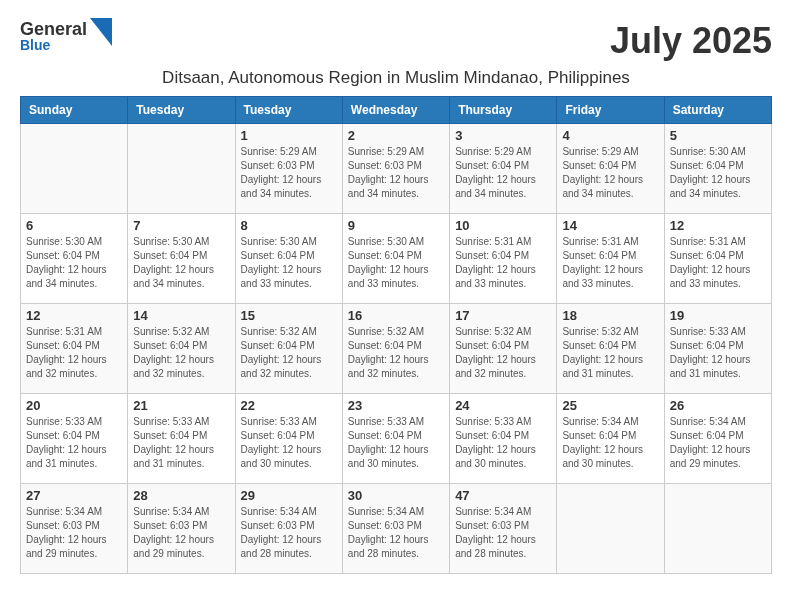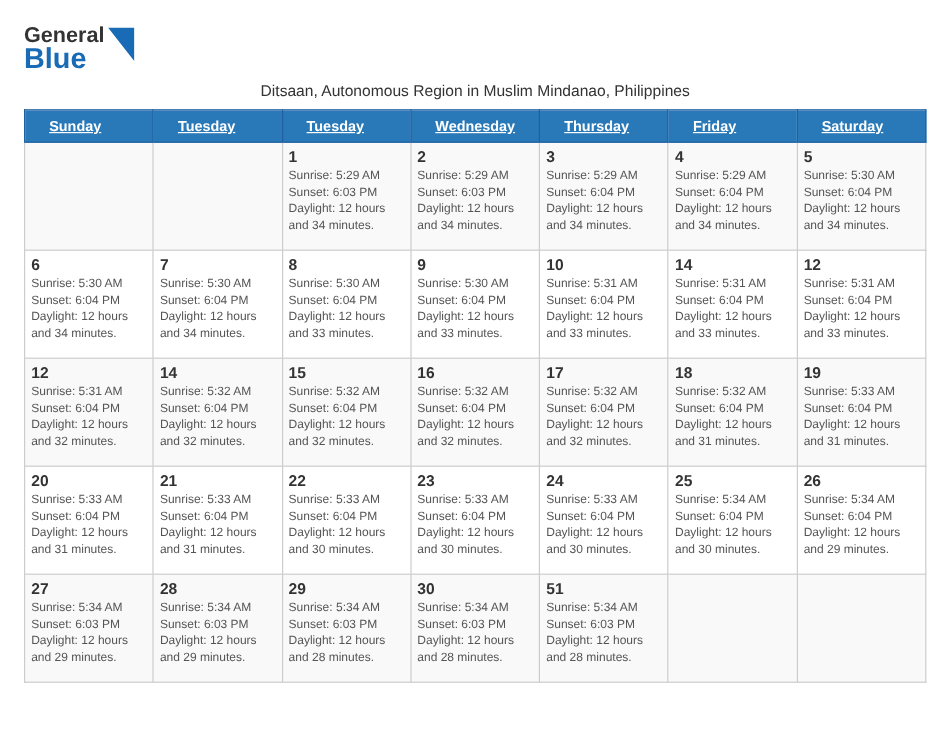--- a/index.html
+++ b/index.html
@@ -21,52 +21,51 @@
       flex-direction: column;
       align-items: flex-start;
     }
     .logo-general {
       font-size: 18px;
       font-weight: bold;
       color: #333;
       line-height: 1;
     }
     .logo-blue {
-      font-size: 24px;
+      font-size: 14px;
       font-weight: bold;
       color: #1a6bb5;
       line-height: 1;
     }
     .month-title {
       font-size: 36px;
       font-weight: bold;
       color: #333;
       text-align: right;
     }
     .subtitle {
       text-align: center;
-      font-size: 13px;
+      font-size: 17px;
       color: #333;
       margin-bottom: 8px;
       font-weight: normal;
     }
     .calendar-table {
       width: 100%;
       border-collapse: collapse;
       font-size: 11px;
     }
     .calendar-table thead th {
       background-color: #2979b8;
       color: #fff;
-      padding: 6px 20px;
+      padding: 6px 8px;
       text-align: left;
       font-size: 12px;
       font-weight: bold;
       border: 1px solid #2060a0;
-      text-decoration: underline;
     }
     .calendar-table tbody td {
       border: 1px solid #ccc;
       vertical-align: top;
       padding: 4px 5px;
       width: calc(100% / 7);
       min-height: 80px;
       height: 90px;
     }
     .day-number {
@@ -107,20 +106,21 @@
     <div class="logo-row">
       <div class="logo-text-group">
         <span class="logo-general">General</span>
         <span class="logo-blue">Blue</span>
       </div>
       <svg width="22" height="28" viewBox="0 0 22 28" style="margin-left:3px; margin-top:-8px;">
         <polygon points="0,0 22,0 22,28" fill="#1a6bb5"></polygon>
       </svg>
     </div>
   </div>
+  <div class="month-title">July 2025</div>
 </div>
 
 <div class="subtitle">Ditsaan, Autonomous Region in Muslim Mindanao, Philippines</div>
 
 <table class="calendar-table">
   <thead>
     <tr>
       <th>Sunday</th>
       <th>Tuesday</th>
       <th>Tuesday</th>
@@ -376,21 +376,21 @@
         </td>
         <td>
           <span class="day-number">30</span>
           <div class="day-info">
             <span style="display: block;">Sunrise: 5:34 AM</span>
             <span style="display: block;">Sunset: 6:03 PM</span>
             <span style="display: block;">Daylight: 12 hours and 28 minutes.</span>
           </div>
         </td>
         <td>
-          <span class="day-number">51</span>
+          <span class="day-number">47</span>
           <div class="day-info">
             <span style="display: block;">Sunrise: 5:34 AM</span>
             <span style="display: block;">Sunset: 6:03 PM</span>
             <span style="display: block;">Daylight: 12 hours and 28 minutes.</span>
           </div>
         </td>
         <td class="empty-cell"></td>
         <td class="empty-cell"></td>
       </tr>
     </tbody>

